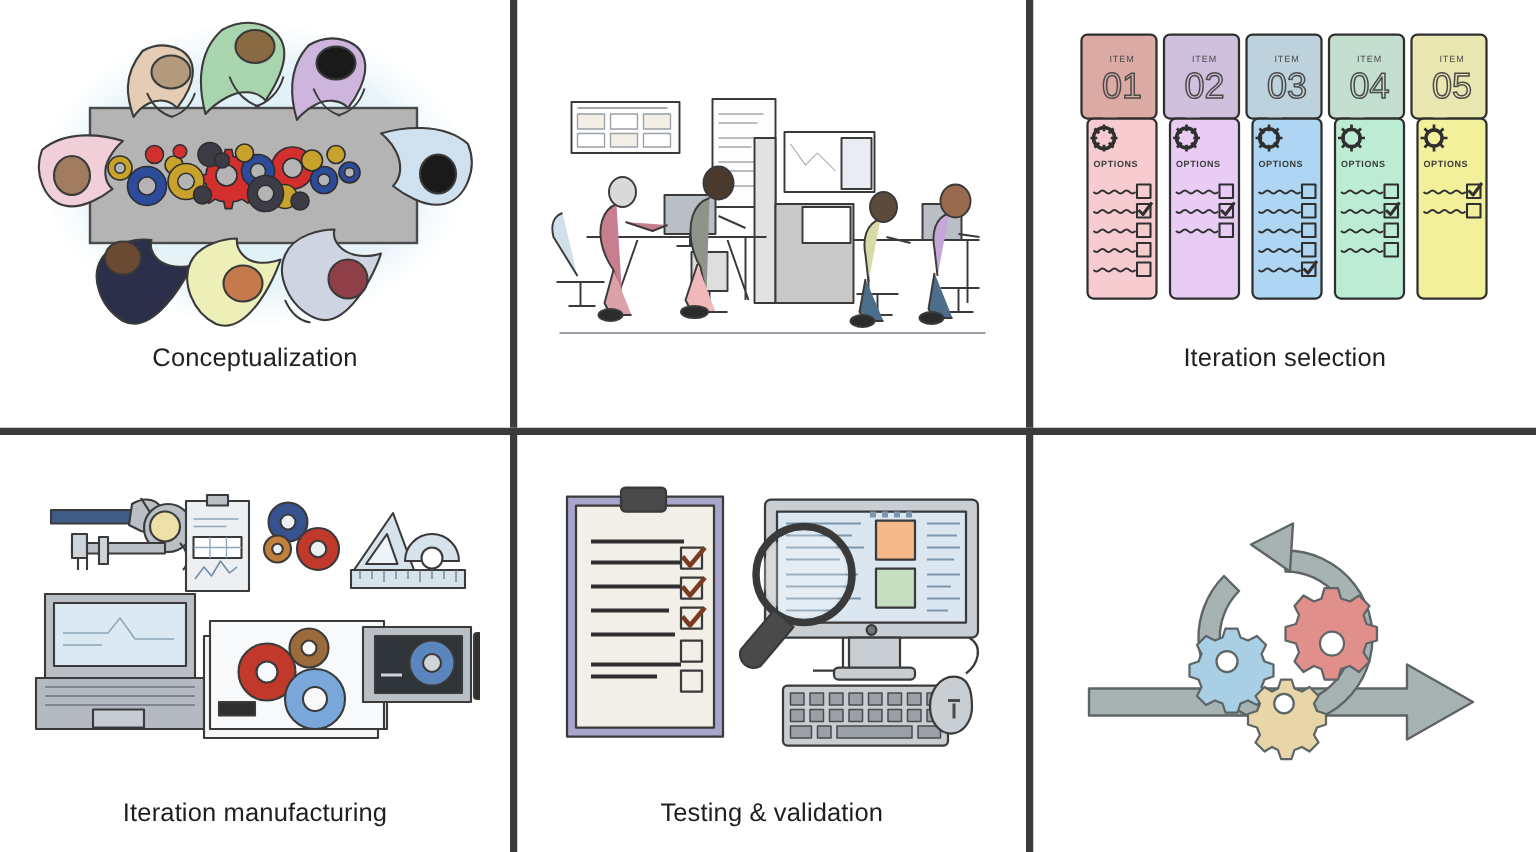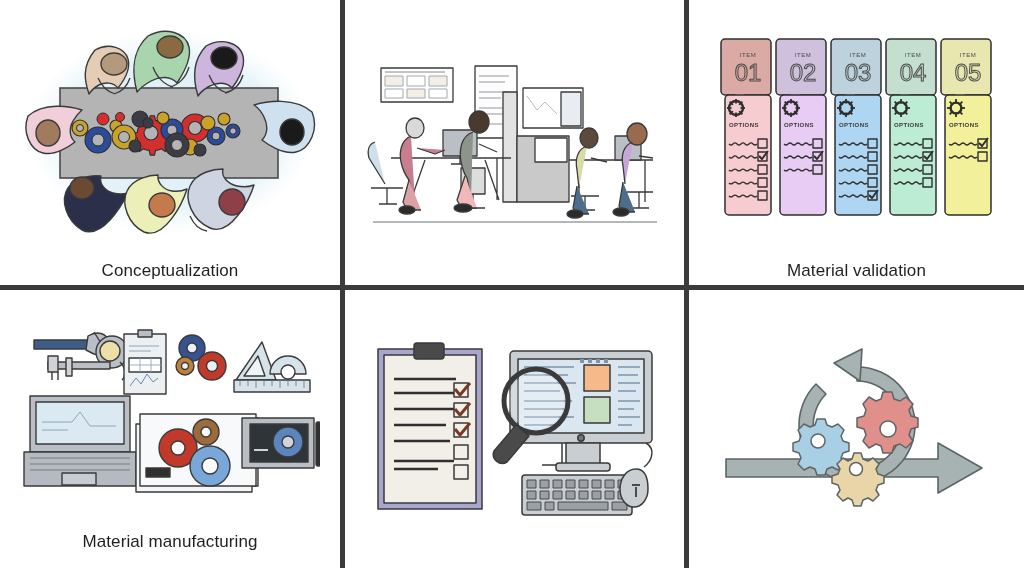--- a/index.html
+++ b/index.html
@@ -41,21 +41,21 @@
   }
   .caption{
     font-size:17px;
     color:#1f1f1f;
     letter-spacing:.1px;
     text-align:center;
     width:100%;
     box-sizing:border-box;
     padding-bottom:8px;
   }
-  .cell-top .caption{padding-bottom:4px;}
+  .cell-top .caption{padding-bottom:36px;}
   .cell-bottom .caption{padding-bottom:16px;}
   svg{display:block;}
 </style>
 </head>
 <body>
 
 <div class="board">
 
   <div class="cell cell-top">
     <div class="art">
@@ -368,21 +368,21 @@
             <text x="120" y="94" font-size="6" font-weight="bold" letter-spacing=".4" fill="#3a3a3a">OPTIONS</text>
             <text x="194" y="24" text-anchor="middle" font-size="6" letter-spacing=".6" fill="#4a4a4a">ITEM</text>
             <text x="194" y="48" text-anchor="middle" font-size="24" fill="none" stroke="#4a4a4a" stroke-width="1">04</text>
             <text x="175" y="94" font-size="6" font-weight="bold" letter-spacing=".4" fill="#3a3a3a">OPTIONS</text>
             <text x="249" y="24" text-anchor="middle" font-size="6" letter-spacing=".6" fill="#4a4a4a">ITEM</text>
             <text x="249" y="48" text-anchor="middle" font-size="24" fill="none" stroke="#4a4a4a" stroke-width="1">05</text>
             <text x="230" y="94" font-size="6" font-weight="bold" letter-spacing=".4" fill="#3a3a3a">OPTIONS</text>
           </g>
       </svg>
     </div>
-    <div class="caption">Material validation</div>
+    <div class="caption">Iteration selection</div>
   </div>
 
   <div class="hdiv"></div>
 
   <div class="cell cell-bottom">
     <div class="art">
       <svg width="300" height="190" viewBox="0 0 300 190" role="img" aria-label="prototype tools">
         <g stroke="#3a3a3a" stroke-width="1.4" stroke-linejoin="round">
 
           <path d="M14 22h54v9H14z" fill="#3f5c86"></path>
@@ -451,21 +451,21 @@
 
           <rect x="222" y="100" width="72" height="50" fill="#b9bfc4"></rect>
           <rect x="230" y="106" width="58" height="38" fill="#2f3438"></rect>
           <circle cx="268" cy="124" r="15" fill="#5b86bd"></circle>
             <circle cx="268" cy="124" r="6" fill="#cfd4d8"></circle>
           <path d="M234 132h14" stroke="#cfd4d8" stroke-width="2"></path>
           <rect x="296" y="104" width="5" height="44" rx="2" fill="#2f2f2f"></rect>
         </g>
       </svg>
     </div>
-    <div class="caption">Material manufacturing</div>
+    <div class="caption">Iteration manufacturing</div>
   </div>
 
   <div class="vdiv"></div>
 
   <div class="cell cell-bottom">
     <div class="art">
       <svg width="290" height="185" viewBox="0 0 290 185" role="img" aria-label="testing and validation">
         <g stroke="#3a3a3a" stroke-width="1.5" stroke-linejoin="round">
 
           <rect x="8" y="10" width="104" height="160" fill="#a9a6cd"></rect>
@@ -532,20 +532,21 @@
               <rect x="242" y="163" width="15" height="8"></rect>
           </g>
 
           <path d="M282 112c10 0 12 10 12 20s-6 18-14 18-14-8-14-18 6-20 16-20z" fill="#c9ced2" transform="translate(-16,18)"></path>
           <path d="M266 148v10" stroke="#4a4a4a" stroke-width="2"></path>
           <path d="M262 146h8" stroke="#4a4a4a" stroke-width="2"></path>
           <path d="M276 104c10 6 6 18-2 24" fill="none"></path>
         </g>
       </svg>
     </div>
+    <div class="caption">Testing &amp; validation</div>
   </div>
 
   <div class="vdiv"></div>
 
   <div class="cell cell-bottom">
     <div class="art">
       <svg width="290" height="180" viewBox="0 0 290 180" role="img" aria-label="iteration loop">
         <g stroke="#5d6566" stroke-width="1.6" stroke-linejoin="round">
 
           <path d="M14 118h212v-16l44 25-44 25v-16H14z" fill="#a7b2b3"></path>

